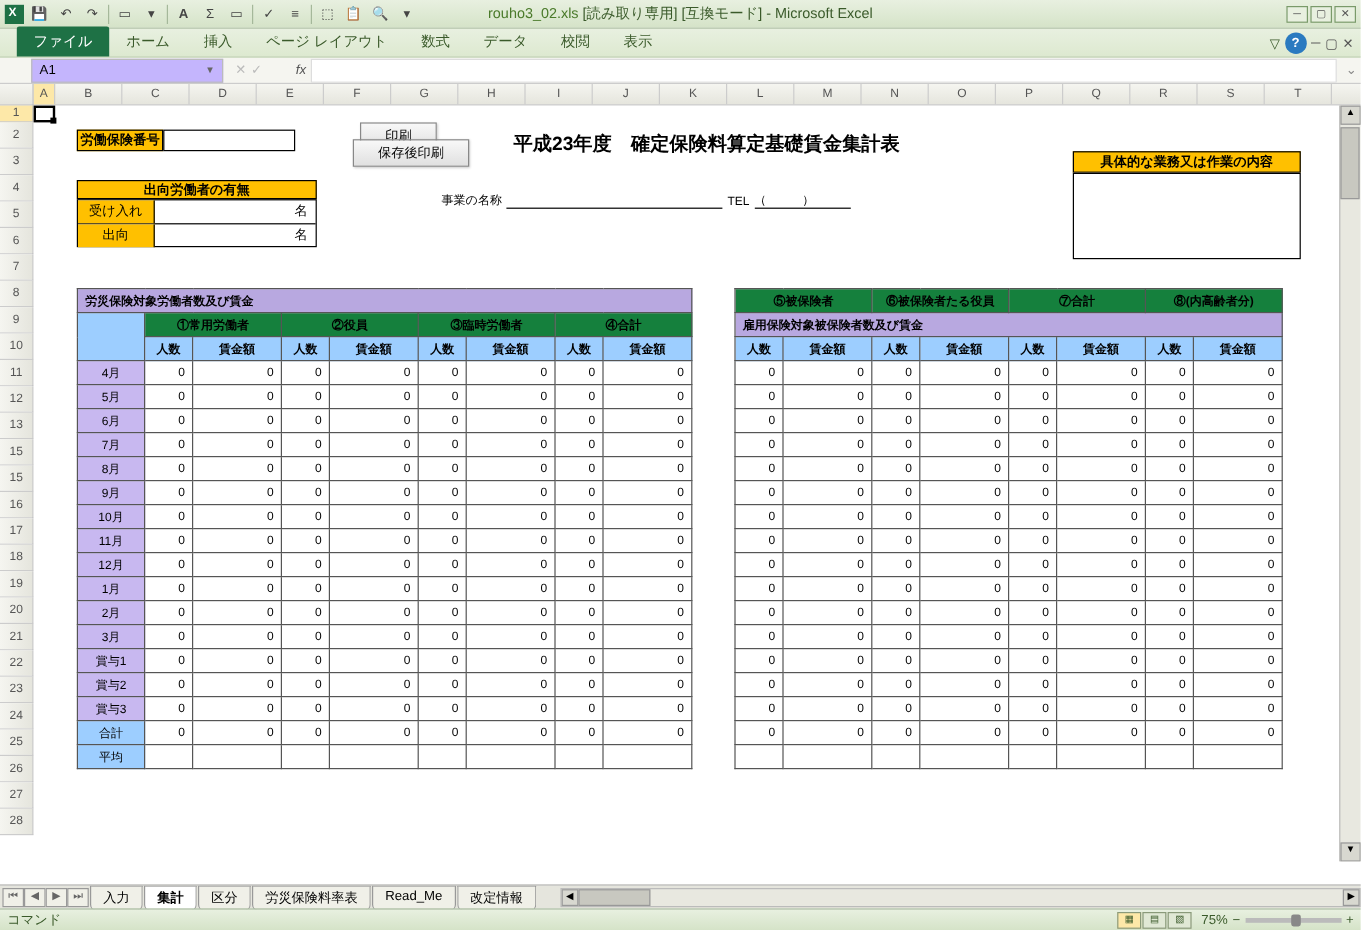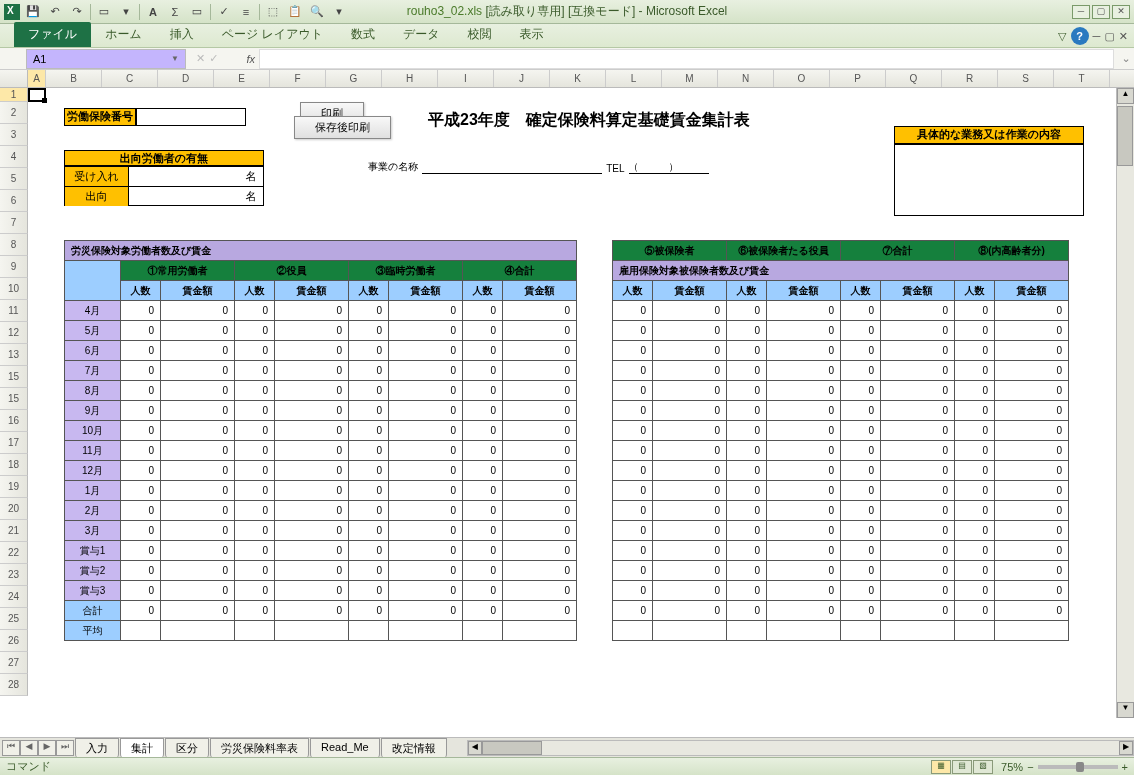--- a/index.html
+++ b/index.html
@@ -63,21 +63,21 @@
 .hdr-blue2 { background: #9dceff; }
 .row-label { background: #c8b8f0; width: 56px; }
 .total-label { background: #9dceff; }
 .num { text-align: right !important; padding-right: 6px !important; }
 
 
 .sheet-tabs { position: absolute; bottom: 18px; left: 0; right: 0; height: 20px; background: #e5e5dd; display: flex; align-items: center; border-top: 1px solid #bbb; }
 .tab-nav { display: flex; margin-left: 2px; }
 .tab-nav span { width: 18px; height: 16px; border: 1px solid #999; background: #f0f0e8; text-align: center; font-size: 9px; cursor: pointer; color: #666; }
 .sheet-tab { padding: 2px 10px; background: #f0f0e8; border: 1px solid #999; border-bottom: none; margin-left: 1px; font-size: 11px; cursor: pointer; border-radius: 0 0 4px 4px; }
-.sheet-tab.active { background: #fff; font-weight: normal; }
+.sheet-tab.active { background: #fff; font-weight: bold; }
 .hscroll { flex: 1; margin-left: 20px; height: 16px; background: #e8e8e0; border: 1px solid #bbb; position: relative; }
 .hscroll .thumb { position: absolute; left: 14px; width: 60px; height: 14px; background: #c8c8c0; border: 1px solid #999; }
 .hscroll .arr { position: absolute; width: 14px; height: 14px; background: #d8d8d0; border: 1px solid #999; text-align: center; font-size: 8px; cursor: pointer; }
 
 
 .vscroll { position: absolute; right: 0; top: 18px; width: 18px; bottom: 0; background: #e8e8e0; border-left: 1px solid #bbb; }
 .vscroll .arr { height: 16px; background: #d8d8d0; border: 1px solid #999; text-align: center; font-size: 8px; cursor: pointer; }
 .vscroll .thumb { position: absolute; top: 18px; width: 16px; height: 60px; background: #c8c8c0; border: 1px solid #999; left: 0; }
 
 

